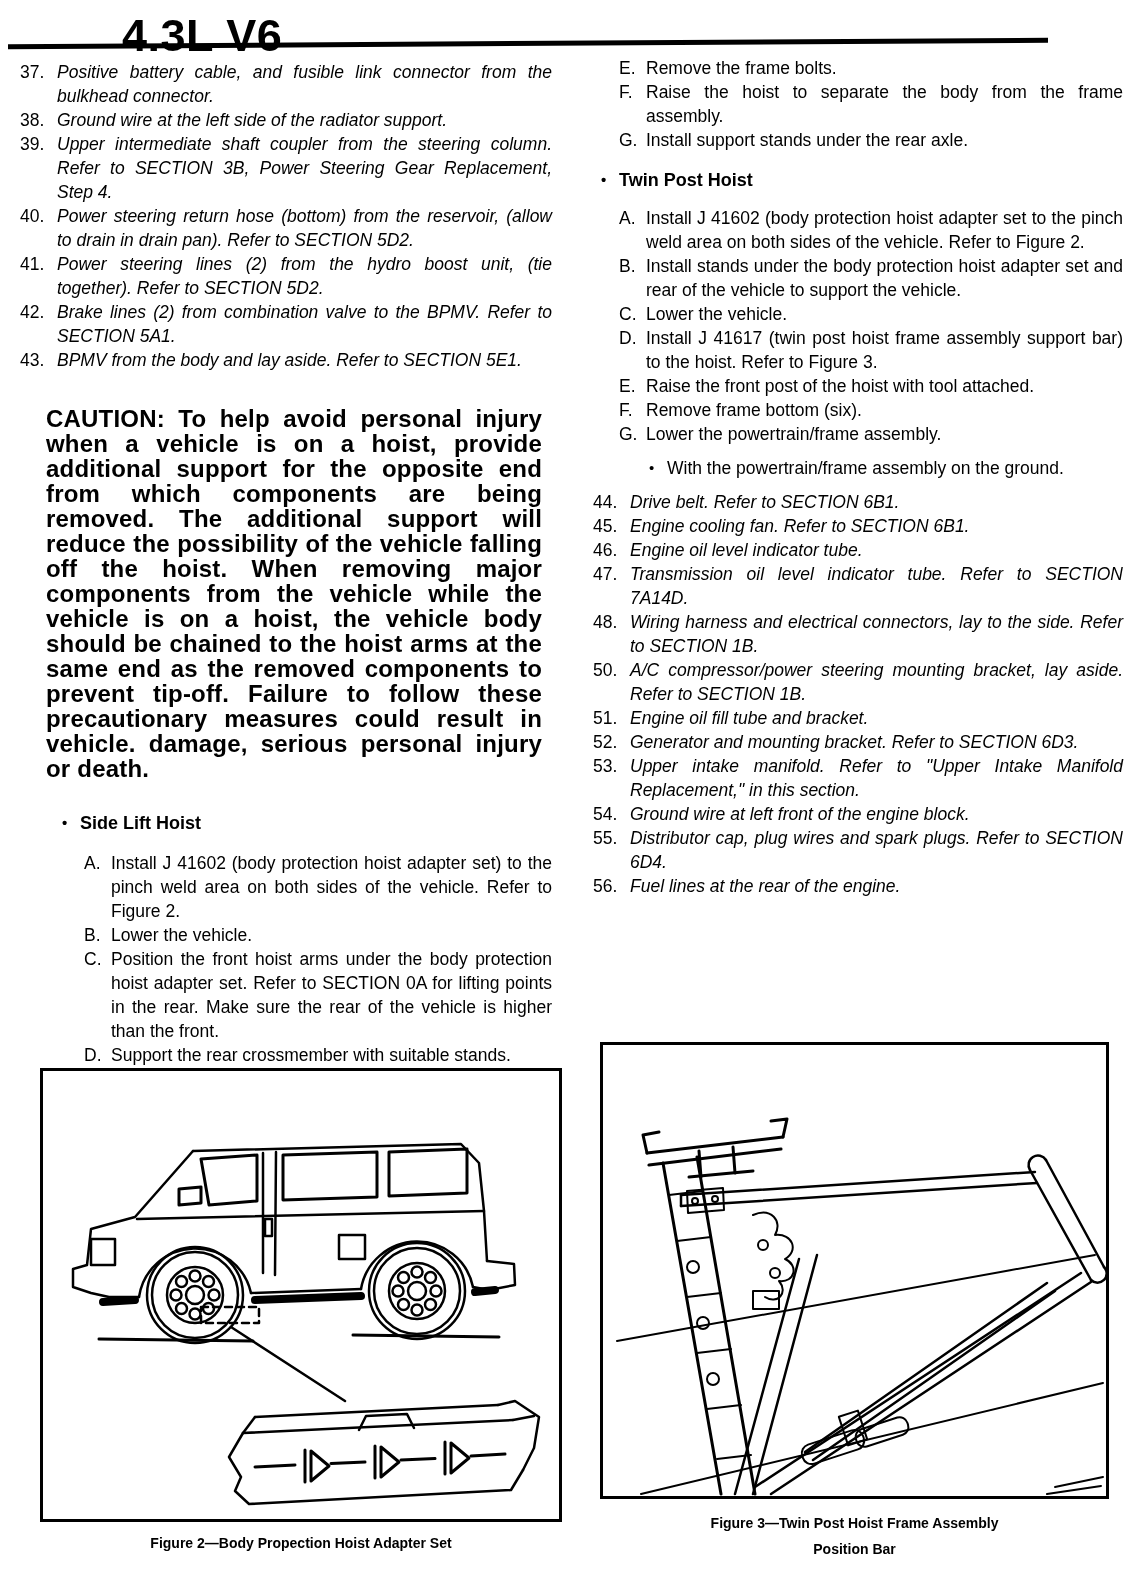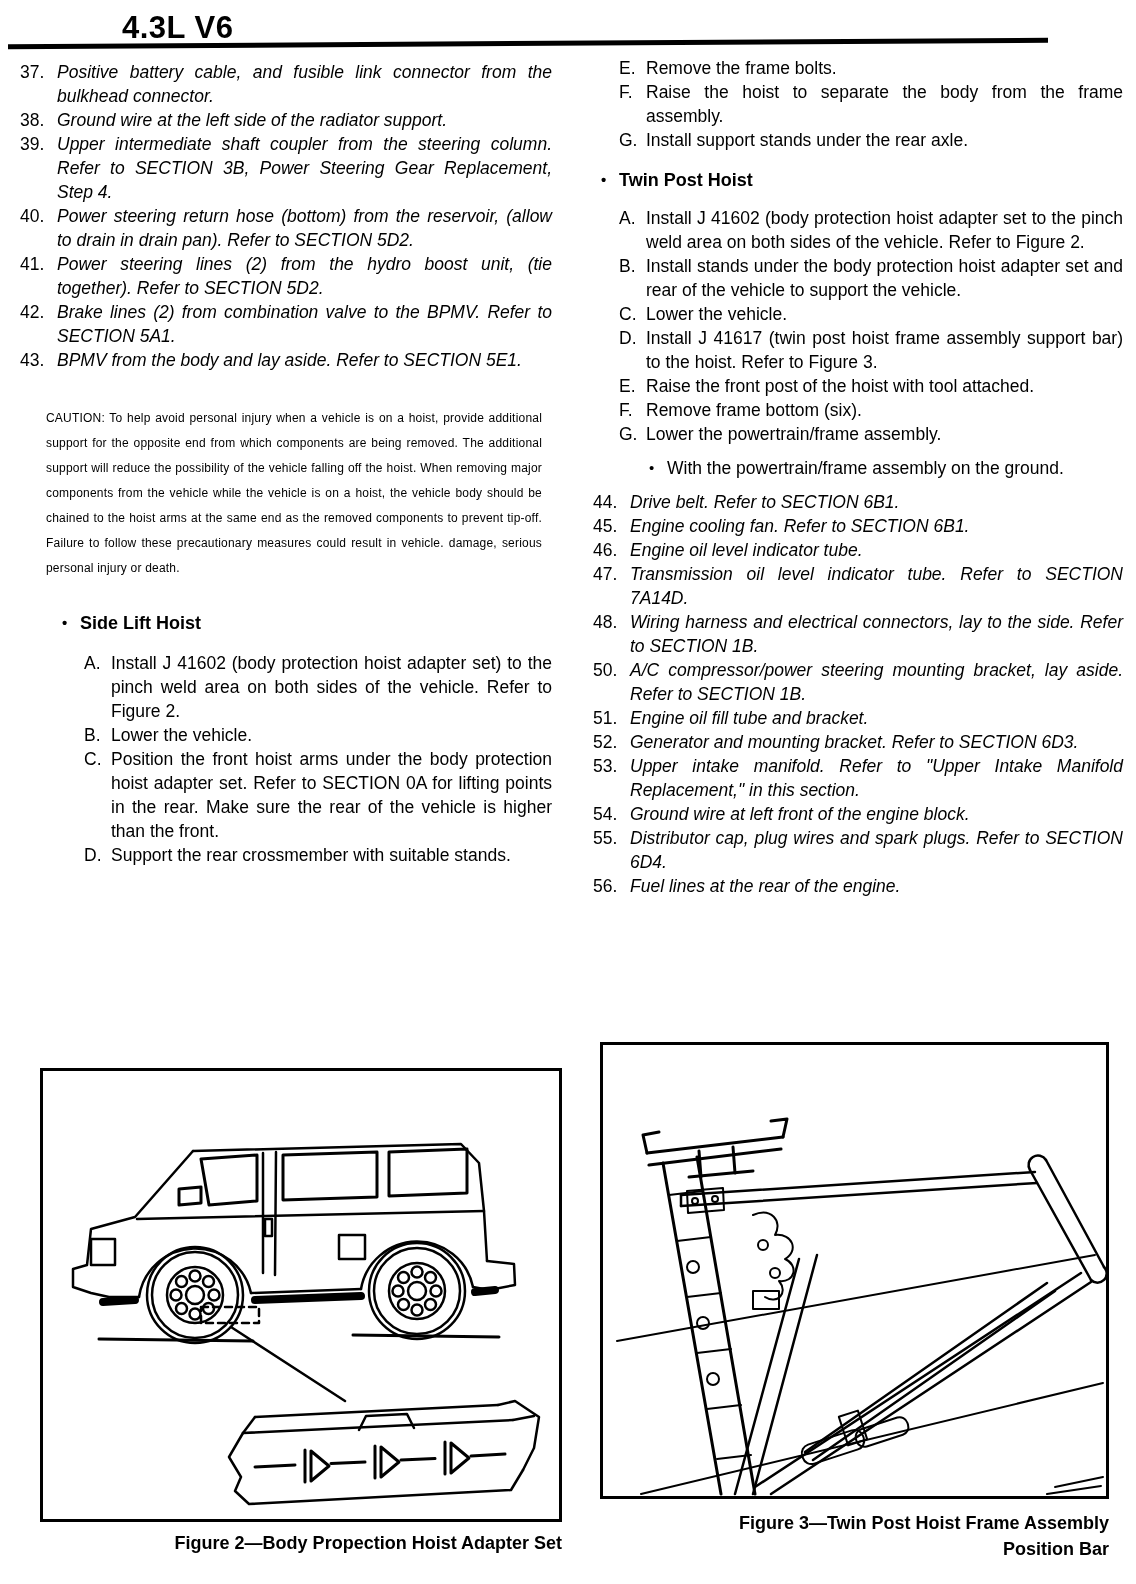--- a/index.html
+++ b/index.html
@@ -2,53 +2,53 @@
 <html><head>
 <meta charset="utf-8">
 <style>
   html,body{margin:0;padding:0;background:#e8e8e8;}
   .page{
     position:relative;width:1136px;height:1584px;background:#ffffff;
     font-family:"Liberation Sans", sans-serif;color:#000;overflow:hidden;
     margin:0 auto;
   }
   .hdr-title{
-    position:absolute;left:122px;top:10px;font-size:31px;font-weight:bold;
+    position:absolute;left:122px;top:10px;font-size:45px;font-weight:bold;
     letter-spacing:.5px;
   }
   .hdr-rule{
     position:absolute;left:8px;top:41px;width:1040px;height:5px;background:#000;
     transform:rotate(-0.35deg);
   }
   .col{position:absolute;font-size:17.5px;line-height:24px;}
   .col-left{left:20px;top:60px;width:532px;}
   .col-right{left:593px;top:56px;width:530px;}
   .item{display:flex;}
   .item .num{flex:0 0 37px;}
   .item .txt{flex:1;text-align:justify;font-style:italic;}
   .step{display:flex;margin-left:64px;}
   .col-right .step{margin-left:26px;}
   .step .slabel{flex:0 0 27px;}
   .step .stext{flex:1;text-align:justify;}
   .bullhead{display:flex;margin:26px 0 16px 42px;font-weight:bold;font-size:18px;}
   .col-right .bullhead{margin:16px 0 14px 8px;}
   .bullhead .bull{flex:0 0 18px;font-size:15px;line-height:24px;}
   .caution{
-    margin:34px 10px 30px 26px;font-weight:normal;font-size:12px;line-height:25px;
+    margin:34px 10px 30px 26px;font-weight:bold;font-size:24px;line-height:25px;
     text-align:justify;letter-spacing:.2px;
   }
   .subbullet{display:flex;margin:10px 0 10px 56px;}
   .subbullet .bull{flex:0 0 18px;font-size:15px;}
   .subbullet .stext{flex:1;text-align:justify;}
   .figbox{position:absolute;border:3px solid #000;background:#fff;}
   .figbox svg{display:block;width:100%;height:100%;}
   #fig2-box{left:40px;top:1068px;width:516px;height:448px;}
   #fig3-box{left:600px;top:1042px;width:503px;height:451px;}
   .figcap{
-    position:absolute;text-align:right;font-weight:bold;font-size:18px;line-height:26px;
+    position:absolute;text-align:center;font-weight:bold;font-size:14px;line-height:26px;
   }
   #fig2-cap{left:40px;top:1530px;width:522px;}
   #fig3-cap{left:600px;top:1510px;width:509px;}
   svg *{vector-effect:non-scaling-stroke;}
 </style>
 </head>
 <body>
 
 <div class="page">
 

